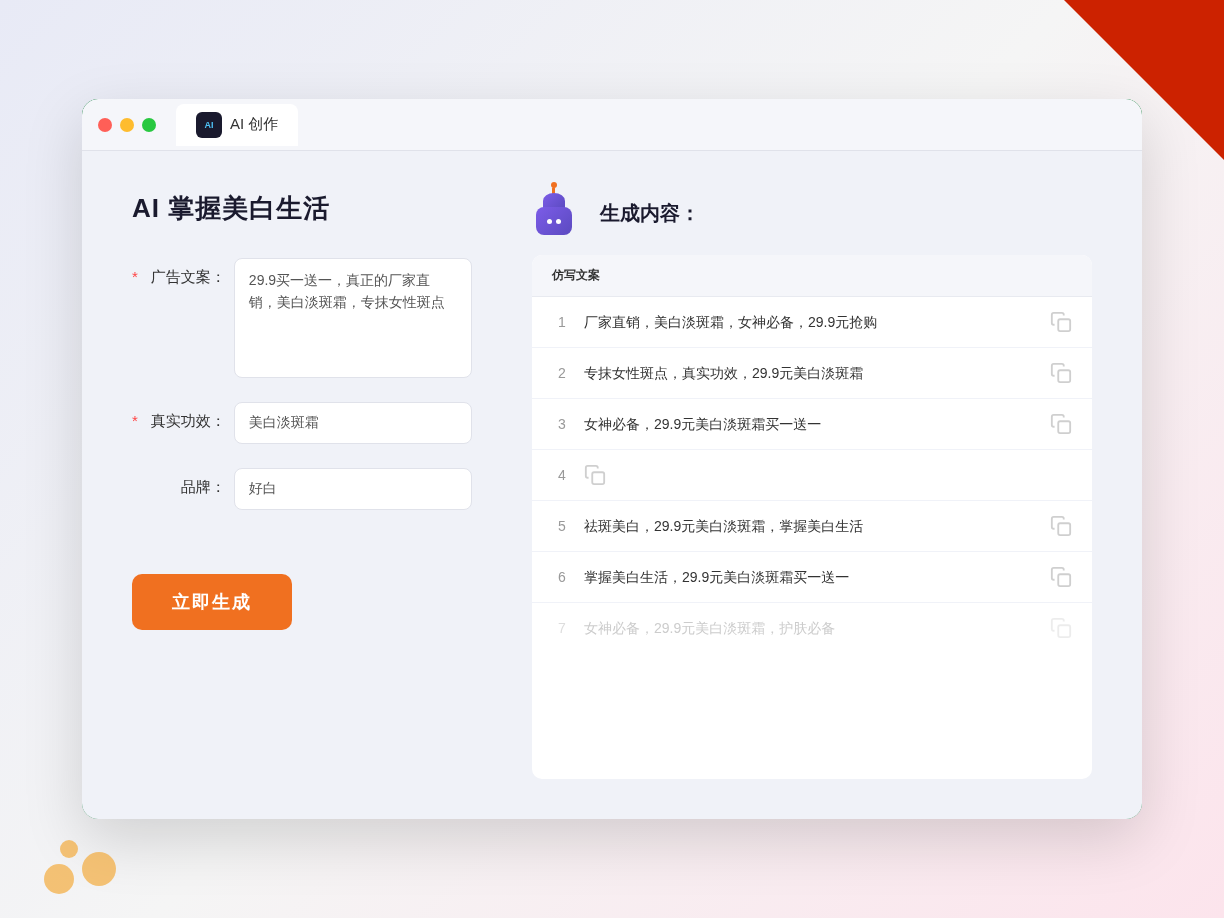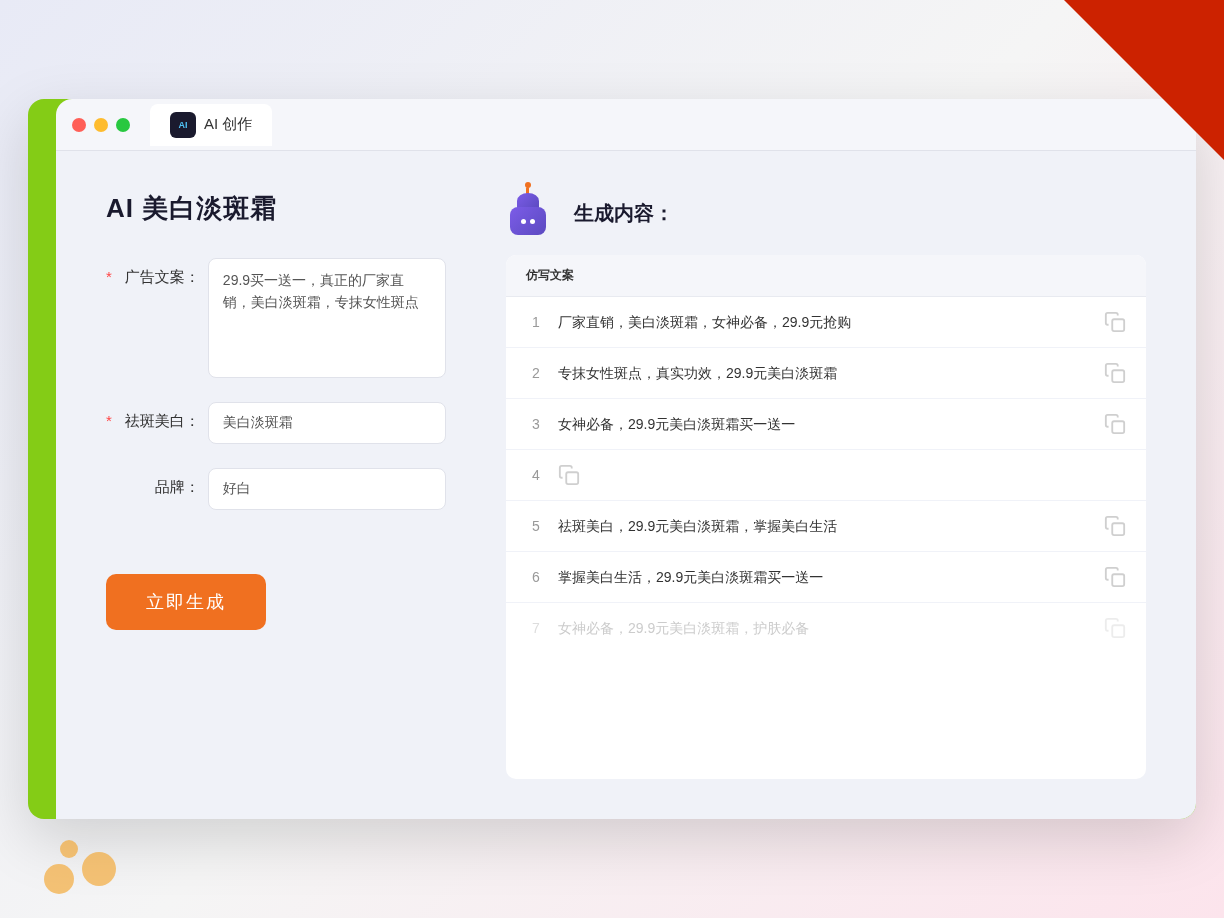--- a/index.html
+++ b/index.html
@@ -31,29 +31,28 @@
       position: absolute;
       bottom: 60px; left: 60px;
       width: 18px; height: 18px;
       border-radius: 50%;
       background: #f4a020;
       box-shadow: 30px 20px 0 8px #f4a020, -10px 30px 0 6px #f4a020;
       opacity: 0.6;
     }
 
     .window {
-      width: 1168px;
+      width: 1060px;
       height: 720px;
-      background: #84cc16;
+      background: #15803d;
       border-radius: 16px;
       box-shadow: 0 20px 60px rgba(0,0,0,0.15);
       display: flex;
       flex-direction: column;
       overflow: hidden;
-      padding-left: 28px;
     }
 
     
     .titlebar {
       height: 52px;
       background: #f5f6fa;
       border-radius: 16px 16px 0 0;
       display: flex;
       align-items: center;
       padding: 0 16px;
@@ -177,21 +176,21 @@
     }
 
     .generate-btn {
       margin-top: 40px;
       background: #f07020;
       color: #fff;
       border: none;
       border-radius: 10px;
       padding: 16px 40px;
       font-size: 18px;
-      font-weight: 400;
+      font-weight: 700;
       cursor: pointer;
       letter-spacing: 2px;
       font-family: inherit;
     }
 
     
     .right-panel {
       flex: 1;
       display: flex;
       flex-direction: column;
@@ -343,33 +342,33 @@
     </div>
     <div class="tab" data-interactable="true">
       <div class="ai-logo" data-interactable="false"></div>
       <span data-interactable="false">AI 创作</span>
     </div>
   </div>
 
   <div class="content" data-interactable="false">
 
     <div class="left-panel" data-interactable="false">
-      <div class="page-title" data-interactable="false">AI 美白淡斑霜</div>
+      <div class="page-title" data-interactable="false">AI 掌握美白生活</div>
 
       
       <div class="form-group" data-interactable="false">
         <span class="required-star" data-interactable="false">*</span>
         <span class="form-label" data-interactable="false">广告文案：</span>
         <textarea class="form-input form-textarea" data-interactable="true" style="">29.9买一送一，真正的厂家直销，美白淡斑霜，专抹女性斑点</textarea>
       </div>
 
       
       <div class="form-group" data-interactable="false">
         <span class="required-star" data-interactable="false">*</span>
-        <span class="form-label" data-interactable="false">祛斑美白：</span>
+        <span class="form-label" data-interactable="false">真实功效：</span>
         <input type="text" class="form-input form-input-single" data-interactable="true" value="美白淡斑霜" style="">
       </div>
 
       
       <div class="form-group" data-interactable="false">
         <span class="required-star" data-interactable="false" style="visibility:hidden">*</span>
         <span class="form-label" data-interactable="false">品牌：</span>
         <input type="text" class="form-input form-input-single" data-interactable="true" value="好白" style="">
       </div>
 

